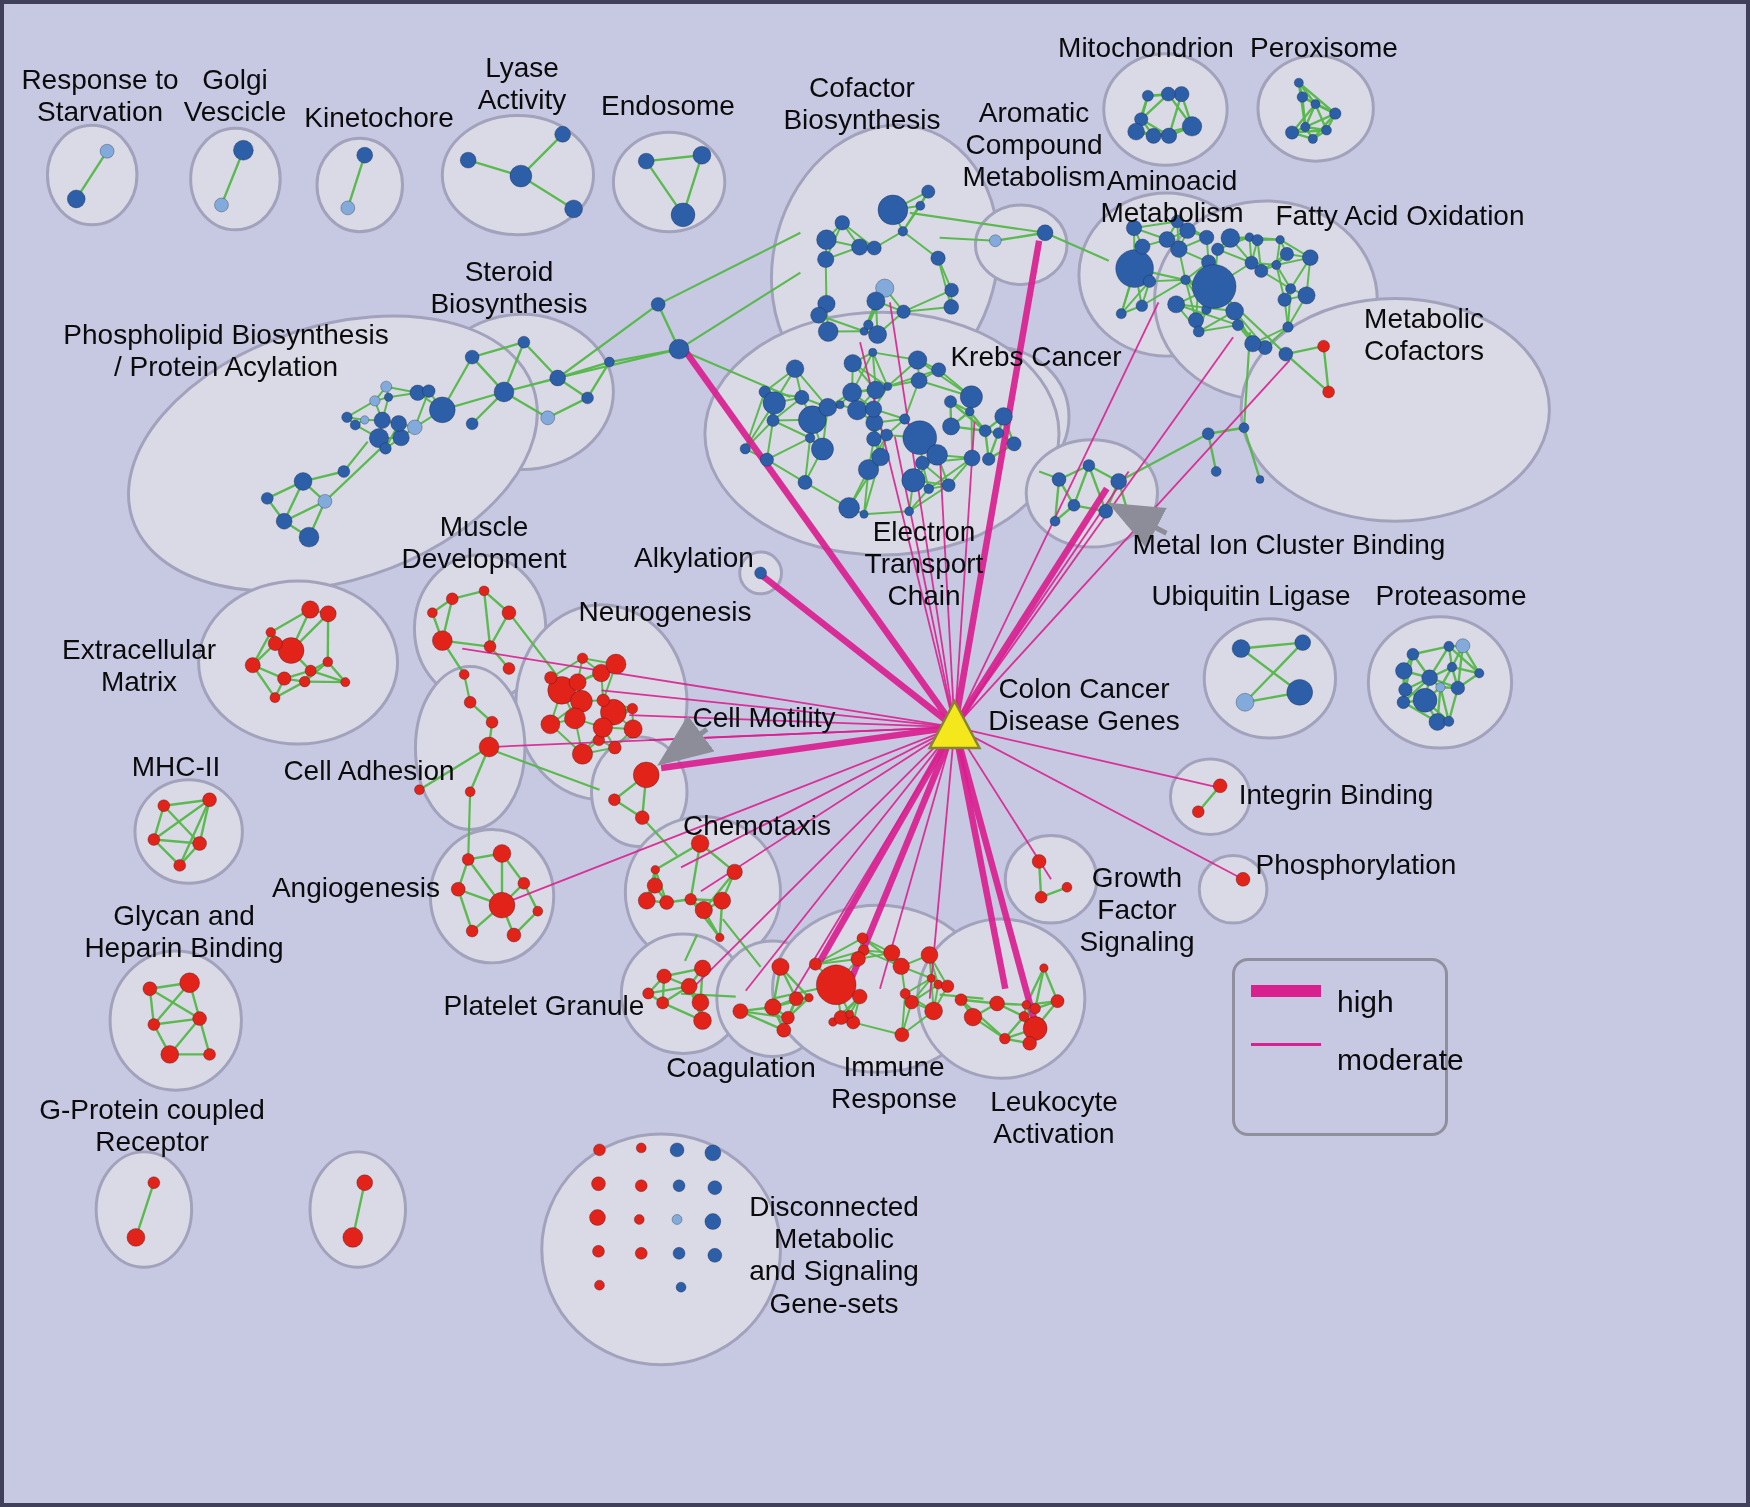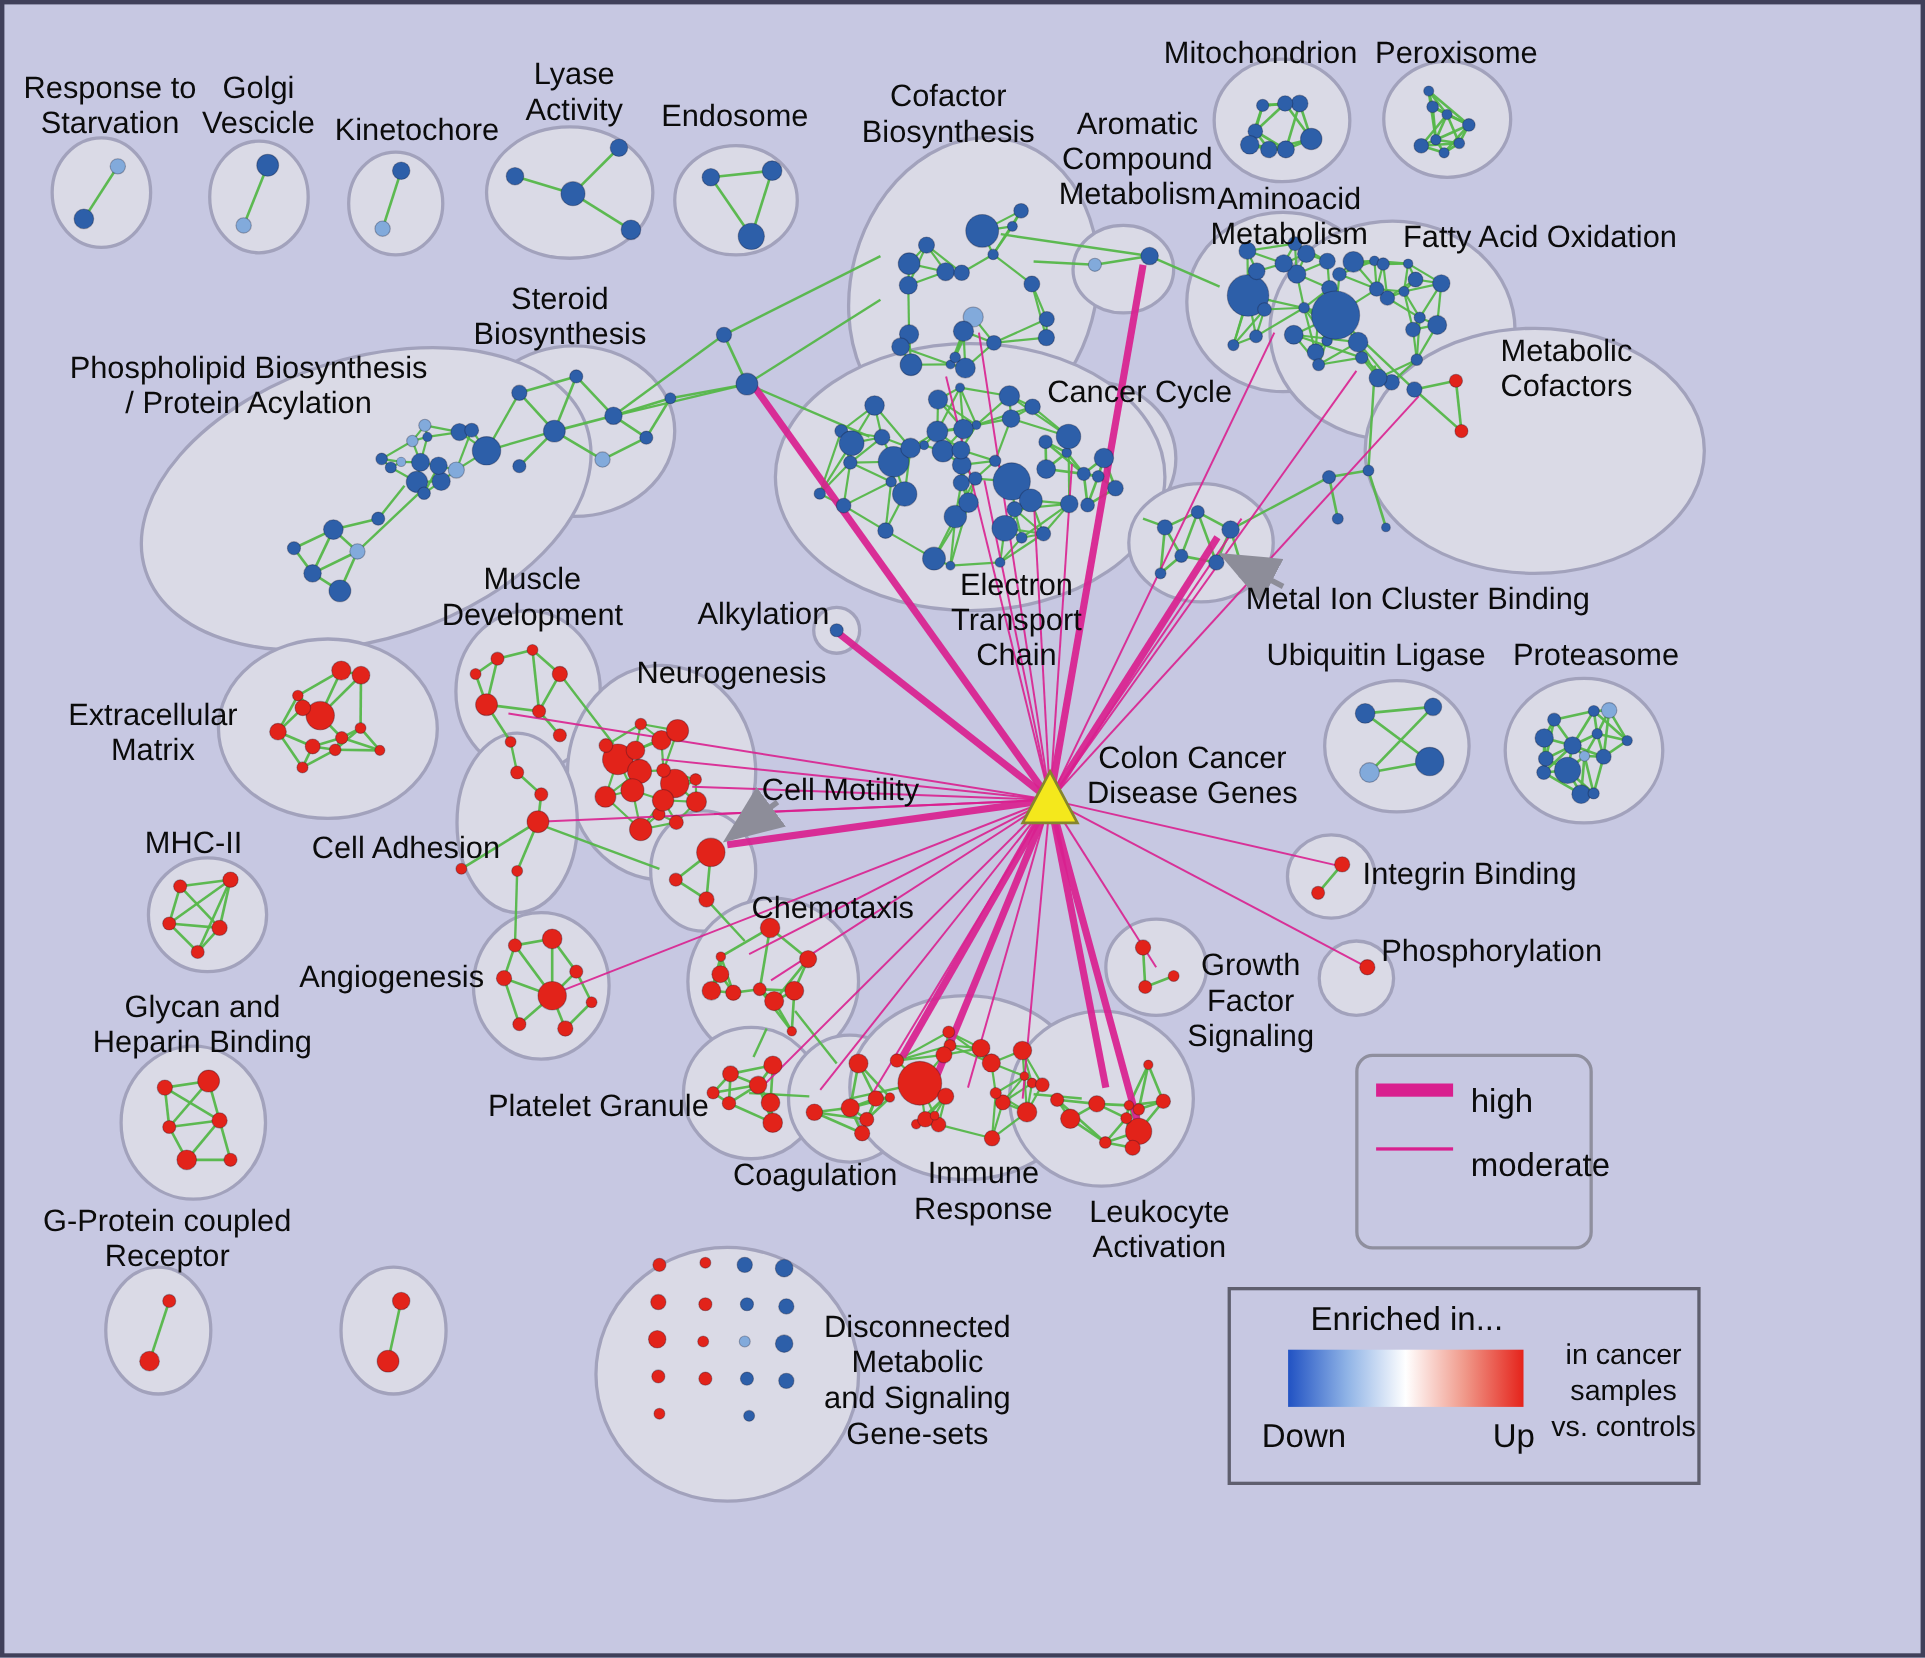--- a/index.html
+++ b/index.html
@@ -1153,21 +1153,21 @@
       <div class="lbl" style="left: 1320px; top: 44px;">Peroxisome</div>
       <div class="lbl" style="left: 1168px; top: 193px;">Aminoacid
 Metabolism</div>
       <div class="lbl" style="left: 1396px; top: 212px;">Fatty Acid Oxidation</div>
       <div class="lbl" style="left: 1420px; top: 331px;">Metabolic
 Cofactors</div>
       <div class="lbl" style="left: 505px; top: 284px;">Steroid
 Biosynthesis</div>
       <div class="lbl" style="left: 222px; top: 347px;">Phospholipid Biosynthesis
 / Protein Acylation</div>
-      <div class="lbl" style="left: 1032px; top: 353px;">Cancer Cycle</div>
+      <div class="lbl" style="left: 1032px; top: 353px;">Krebs Cancer</div>
       <div class="lbl" style="left: 920px; top: 560px;">Electron
 Transport
 Chain</div>
       <div class="lbl" style="left: 1285px; top: 541px;">Metal Ion Cluster Binding</div>
       <div class="lbl" style="left: 1247px; top: 592px;">Ubiquitin Ligase</div>
       <div class="lbl" style="left: 1447px; top: 592px;">Proteasome</div>
       <div class="lbl" style="left: 480px; top: 539px;">Muscle
 Development</div>
       <div class="lbl" style="left: 690px; top: 554px;">Alkylation</div>
       <div class="lbl" style="left: 637px; top: 608px; margin-left: 24px;">Neurogenesis</div>
@@ -1205,22 +1205,13 @@
     <div class="legend-row">
       <span class="sw sw-high" style="background: rgb(217, 32, 143);"></span>
       <span>high</span>
     </div>
     <div class="legend-row">
       <span class="sw sw-mod" style="background: rgb(217, 32, 143);"></span>
       <span>moderate</span>
     </div>
   </div>
 
-  <div class="legend" id="legend-enrich">
-    <div id="enrich-title">Enriched in...</div>
-    <div id="enrich-bar" style="background: linear-gradient(90deg, rgb(33, 82, 195) 0%, rgb(143, 179, 230) 25%, rgb(255, 255, 255) 50%, rgb(240, 153, 138) 75%, rgb(229, 35, 27) 100%);"></div>
-    <div id="enrich-down">Down</div>
-    <div id="enrich-up">Up</div>
-    <div id="enrich-note">in cancer
-samples
-vs. controls</div>
-  </div>
 </div>
 
 </body></html>

